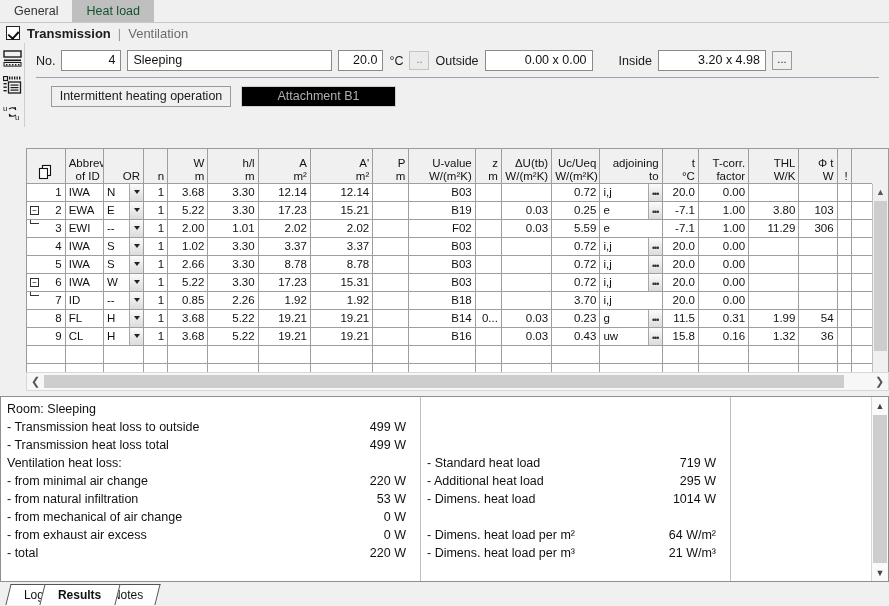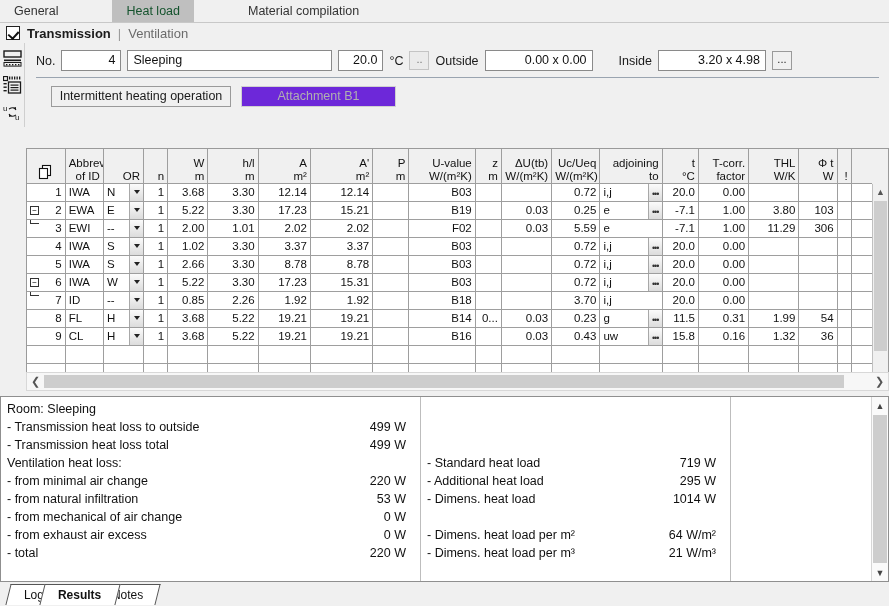--- a/index.html
+++ b/index.html
@@ -11,21 +11,20 @@
     font-family: "Liberation Sans", sans-serif;
     font-size: 12px;
     color: #000;
   }
   #app { position: relative; width: 889px; height: 606px; background:#f0f0f0; }
 
   
   .tabstrip {
     height: 23px; background:#f0f0f0; display:flex; align-items:stretch;
     border-bottom: 1px solid #c8c8c8;
-    gap: 40px;
   }
   .tabstrip .tab {
     padding: 0 14px; display:flex; align-items:center; font-size:12.5px;
     color:#333; background:#f0f0f0; cursor:default;
   }
   .tabstrip .tab.active { background:#bfbfbf; color:#14532d; }
 
   
   .sectionhdr {
     height: 20px; display:flex; align-items:center; gap:7px;
@@ -69,21 +68,21 @@
     font-size:11px; color:#777; text-align:center; line-height:14px;
   }
   .dots.en { border:1px solid #9a9a9a; background:#f0f0f0; color:#222; }
   .hr { margin:6px 10px 0 10px; border-top:1px solid #9aa4b0; }
   .row2 { display:flex; gap:10px; padding:8px 0 0 25px; }
   .btn {
     height:21px; line-height:19px; font-size:12.5px; text-align:center;
     border:1px solid #9a9a9a; background:#f0f0f0; color:#1a1a1a;
   }
   .btn.w1 { width:180px; }
-  .btn.w2 { width:155px; color:#b0b0b0; border-color:#d0d0d0; background:#6d28d9; }
+  .btn.w2 { width:155px; color:#b0b0b0; border-color:#d0d0d0; background:#000000; }
 
   
   .gridwrap {
     position:absolute; left:26px; top:148px; width:863px; height:243px;
     background:#fff; border:1px solid #9a9a9a; overflow:hidden;
   }
   table.grid { border-collapse:collapse; table-layout:fixed; width:100%; }
   table.grid th, table.grid td {
     border-right:1px solid #9e9e9e; border-bottom:1px solid #9e9e9e;
     font-size:11.5px; height:18px; padding:0 3px; overflow:hidden;
@@ -184,23 +183,20 @@
 <body>
 
 <div id="app">
 
   <div class="tabstrip">
     <div class="tab">
         <span>General</span>
       </div>
     <div class="tab active">
         <span>Heat load</span>
-      </div>
-    <div class="tab">
-        <span>Material compilation</span>
       </div>
   </div>
 
   <div class="sectionhdr">
     <span class="chk"></span>
     <span class="s-main">Transmission</span>
     <span class="s-sep">|</span>
     <span class="s-alt">Ventilation</span>
   </div>
 

